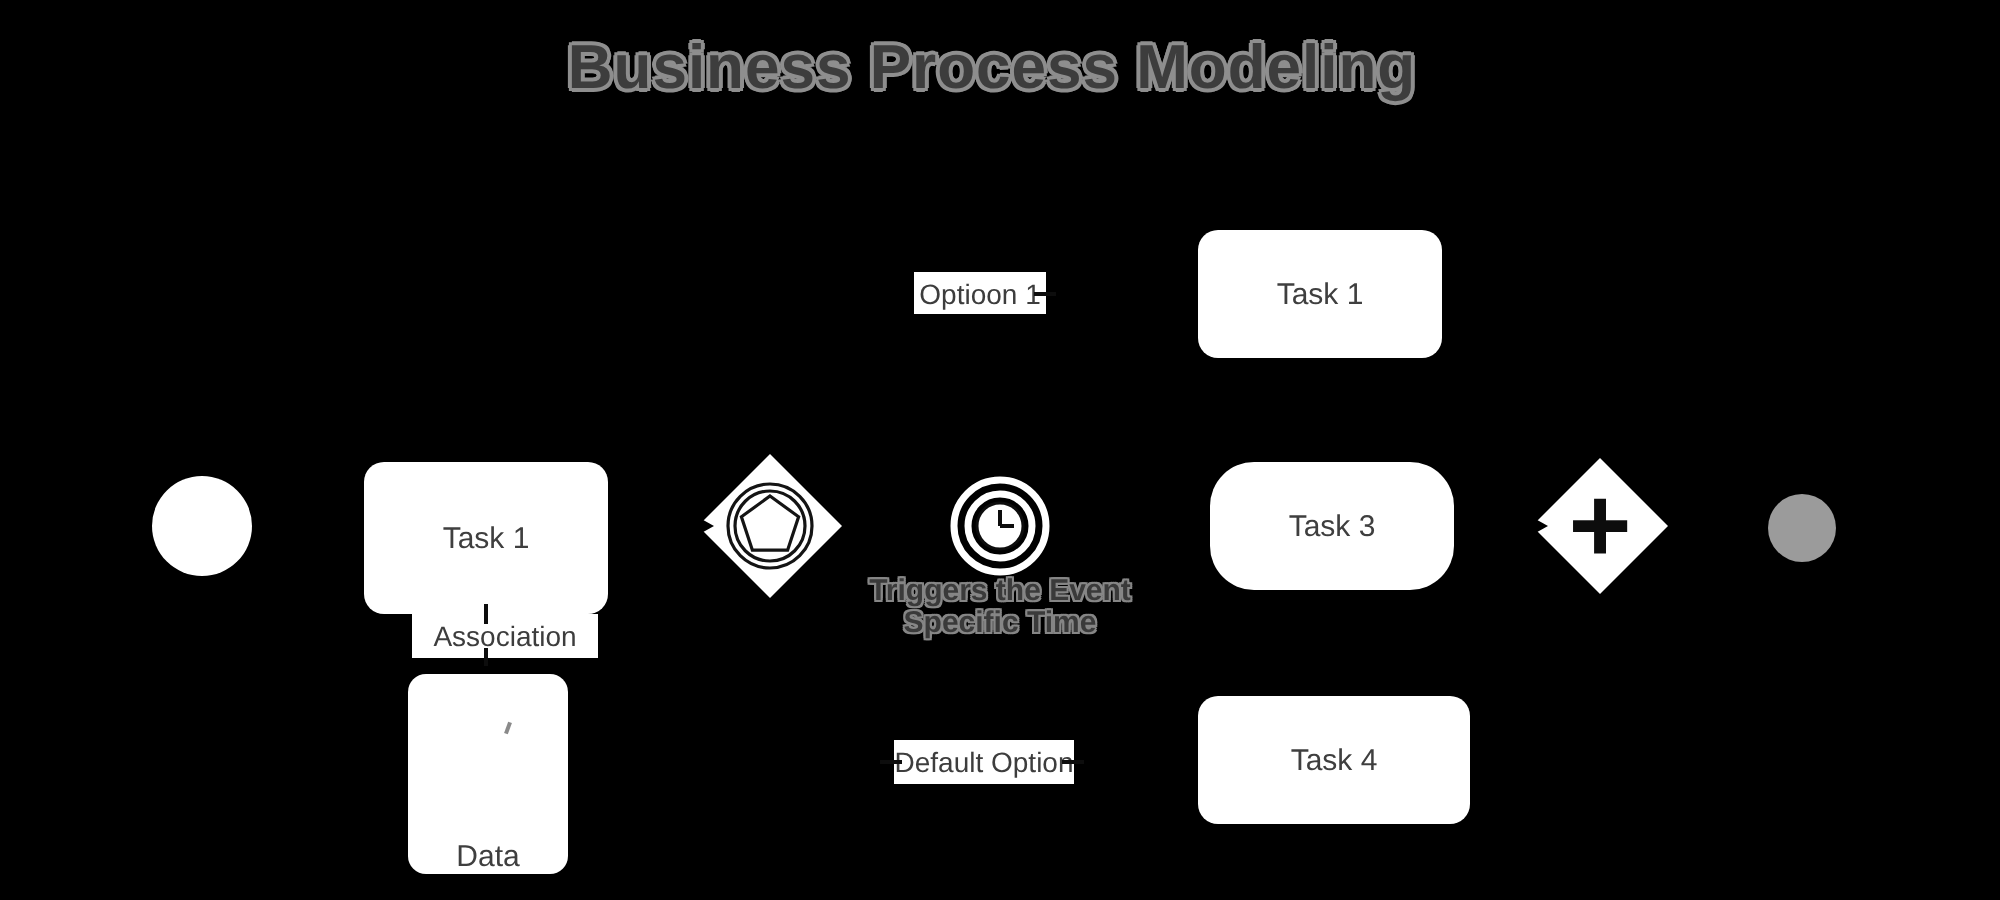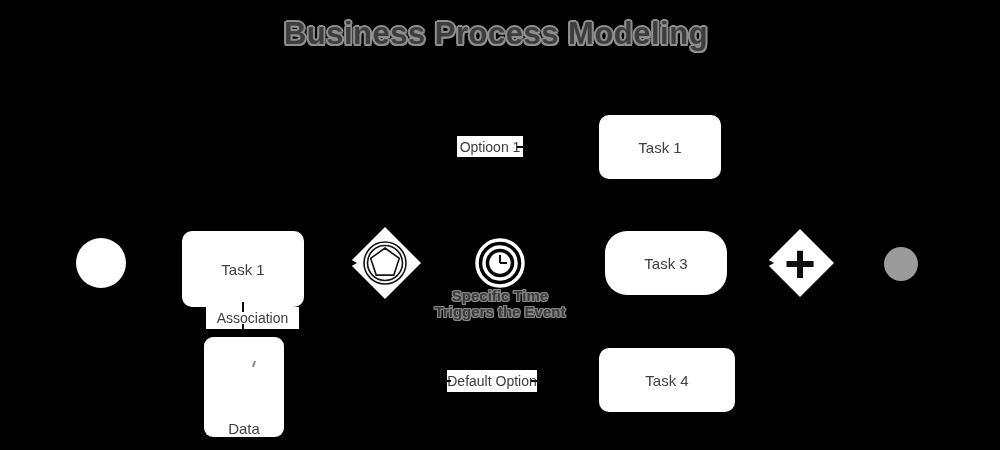--- a/index.html
+++ b/index.html
@@ -71,22 +71,22 @@
   <svg class="abs" style="left:474px;top:237px;" width="52" height="52" viewBox="0 0 52 52">
     <circle cx="26" cy="26" r="23" fill="none" stroke="#ffffff" stroke-width="3.5"></circle>
     <circle cx="26" cy="26" r="16" fill="none" stroke="#ffffff" stroke-width="3.5"></circle>
     <g>
       <circle cx="26" cy="26" r="11.5" fill="#ffffff" stroke="#0d0d0d" stroke-width="1.5"></circle>
       <line x1="26" y1="26" x2="26" y2="18" stroke="#0d0d0d" stroke-width="2"></line>
       <line x1="26" y1="26" x2="33" y2="26" stroke="#0d0d0d" stroke-width="2"></line>
     </g>
   </svg>
   <div id="timer-caption" class="abs">
+    <span style="display:block">Triggers the Event</span>
     <span style="display:block">Specific Time</span>
-    <span style="display:block">Triggers the Event</span>
   </div>
 
   <div class="abs chip" style="left:457px;top:136px;width:66px;height:21px;">
     <span>Optioon 1</span>
   </div>
   <div class="abs dash" style="left:517px;top:146px;width:11px;height:2px;"></div>
 
   <div class="abs chip" style="left:447px;top:370px;width:90px;height:22px;">
     <span>Default Option</span>
   </div>

